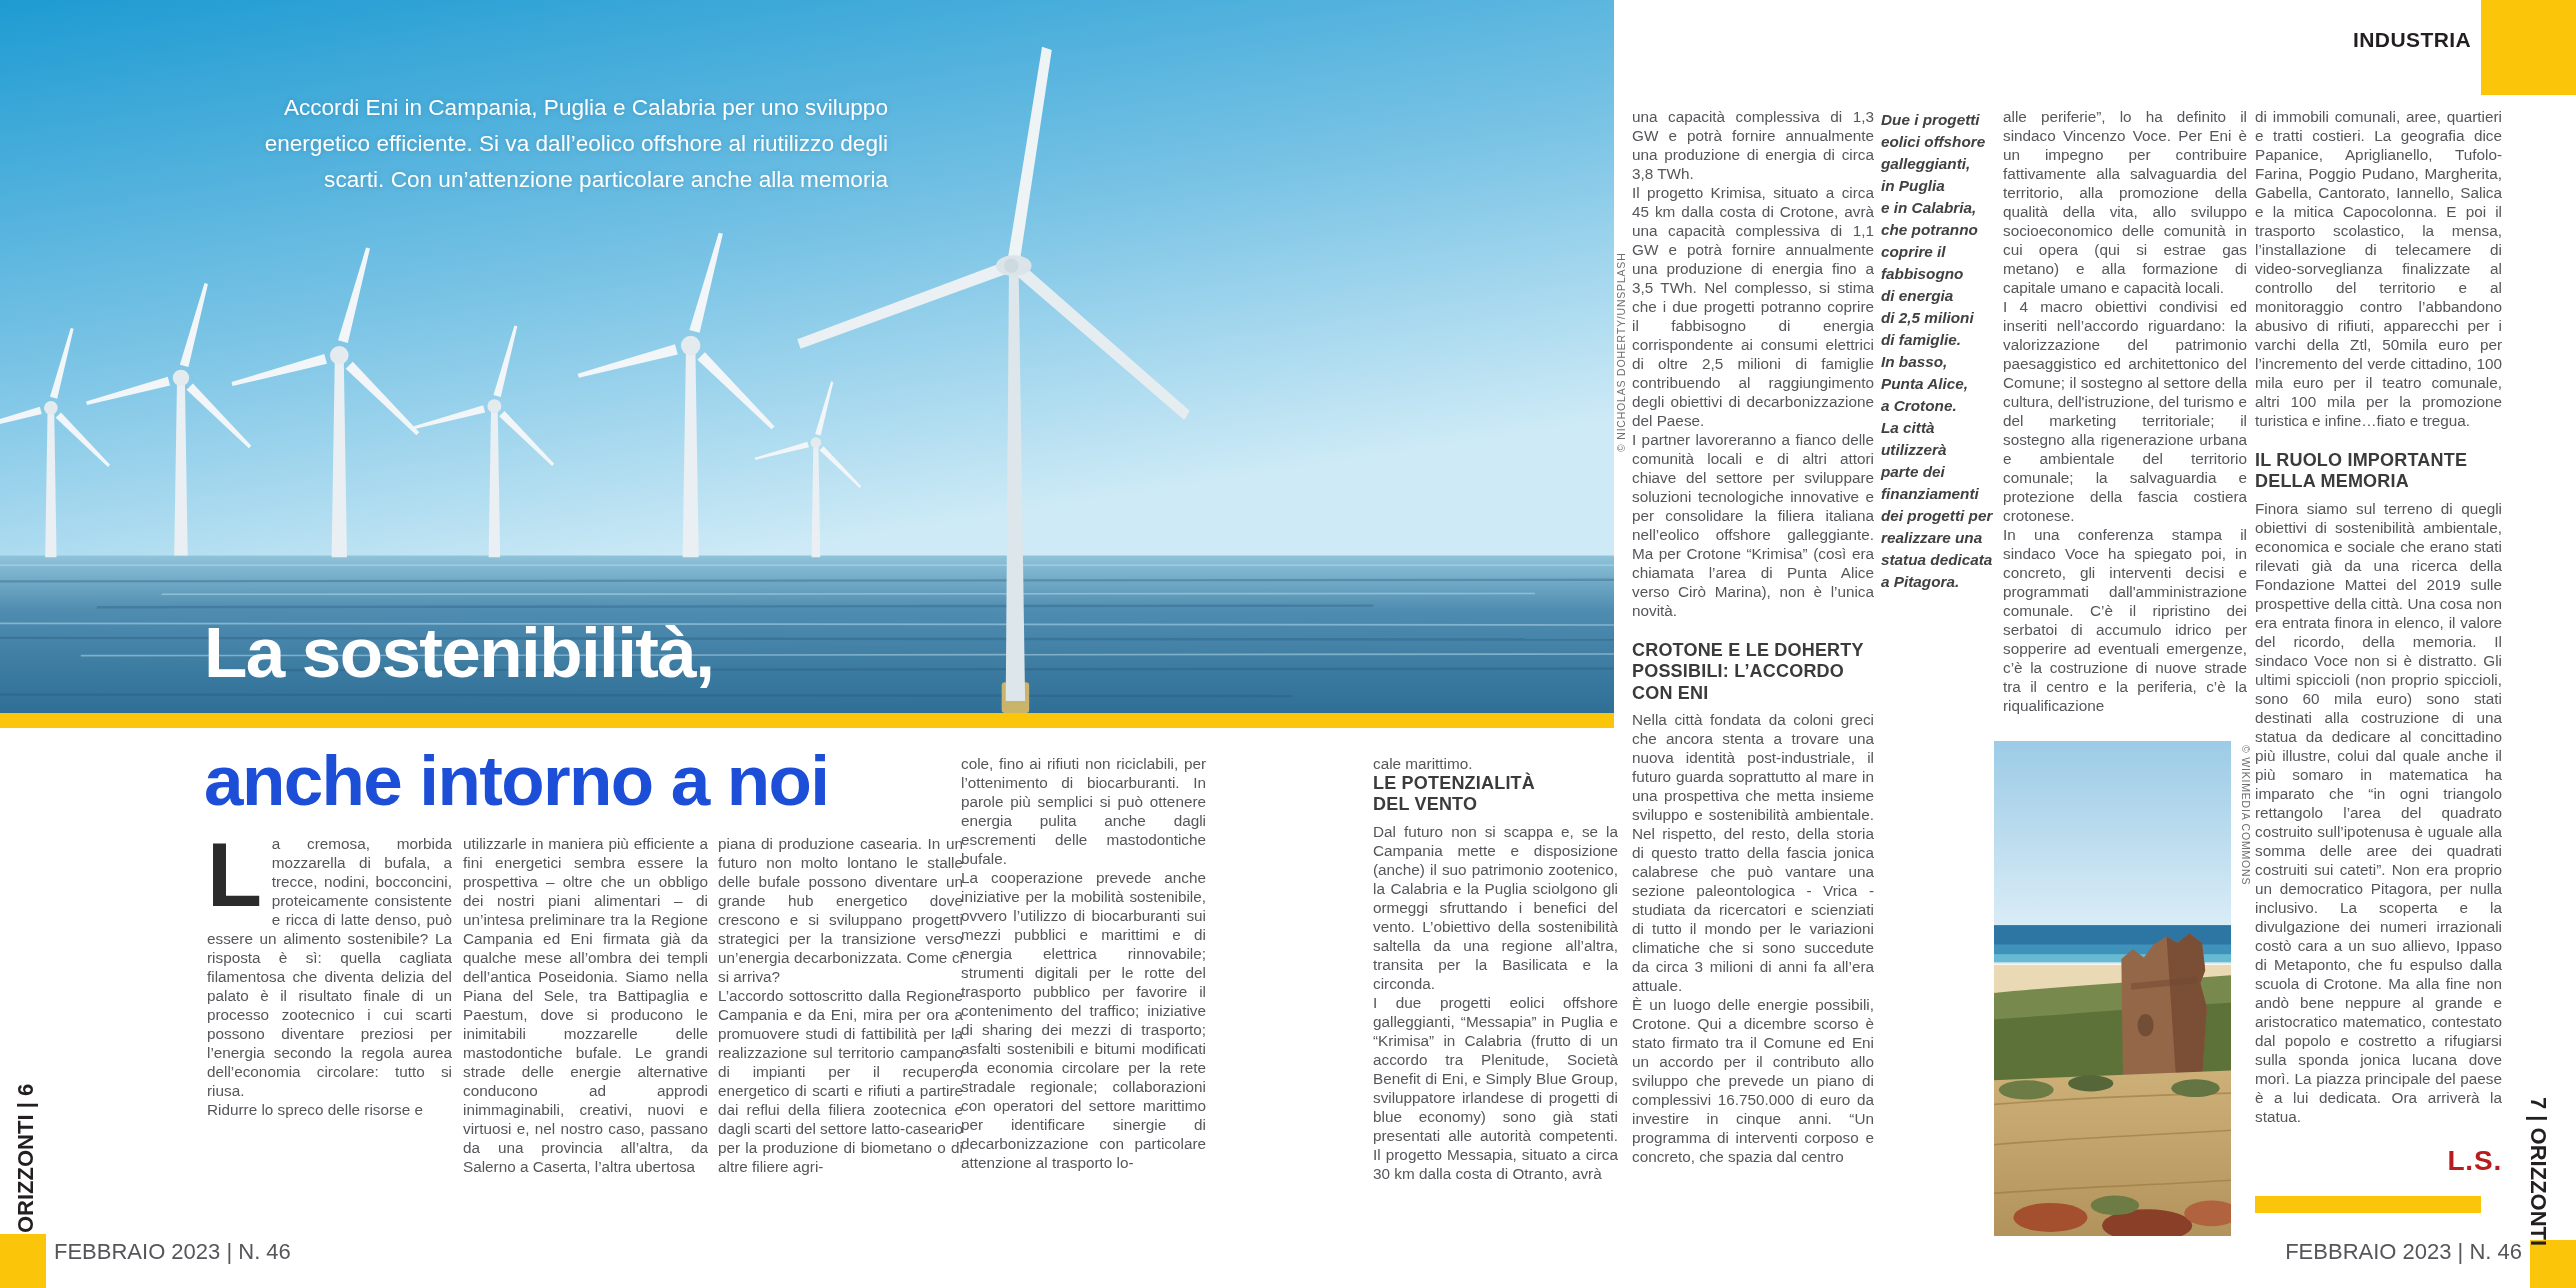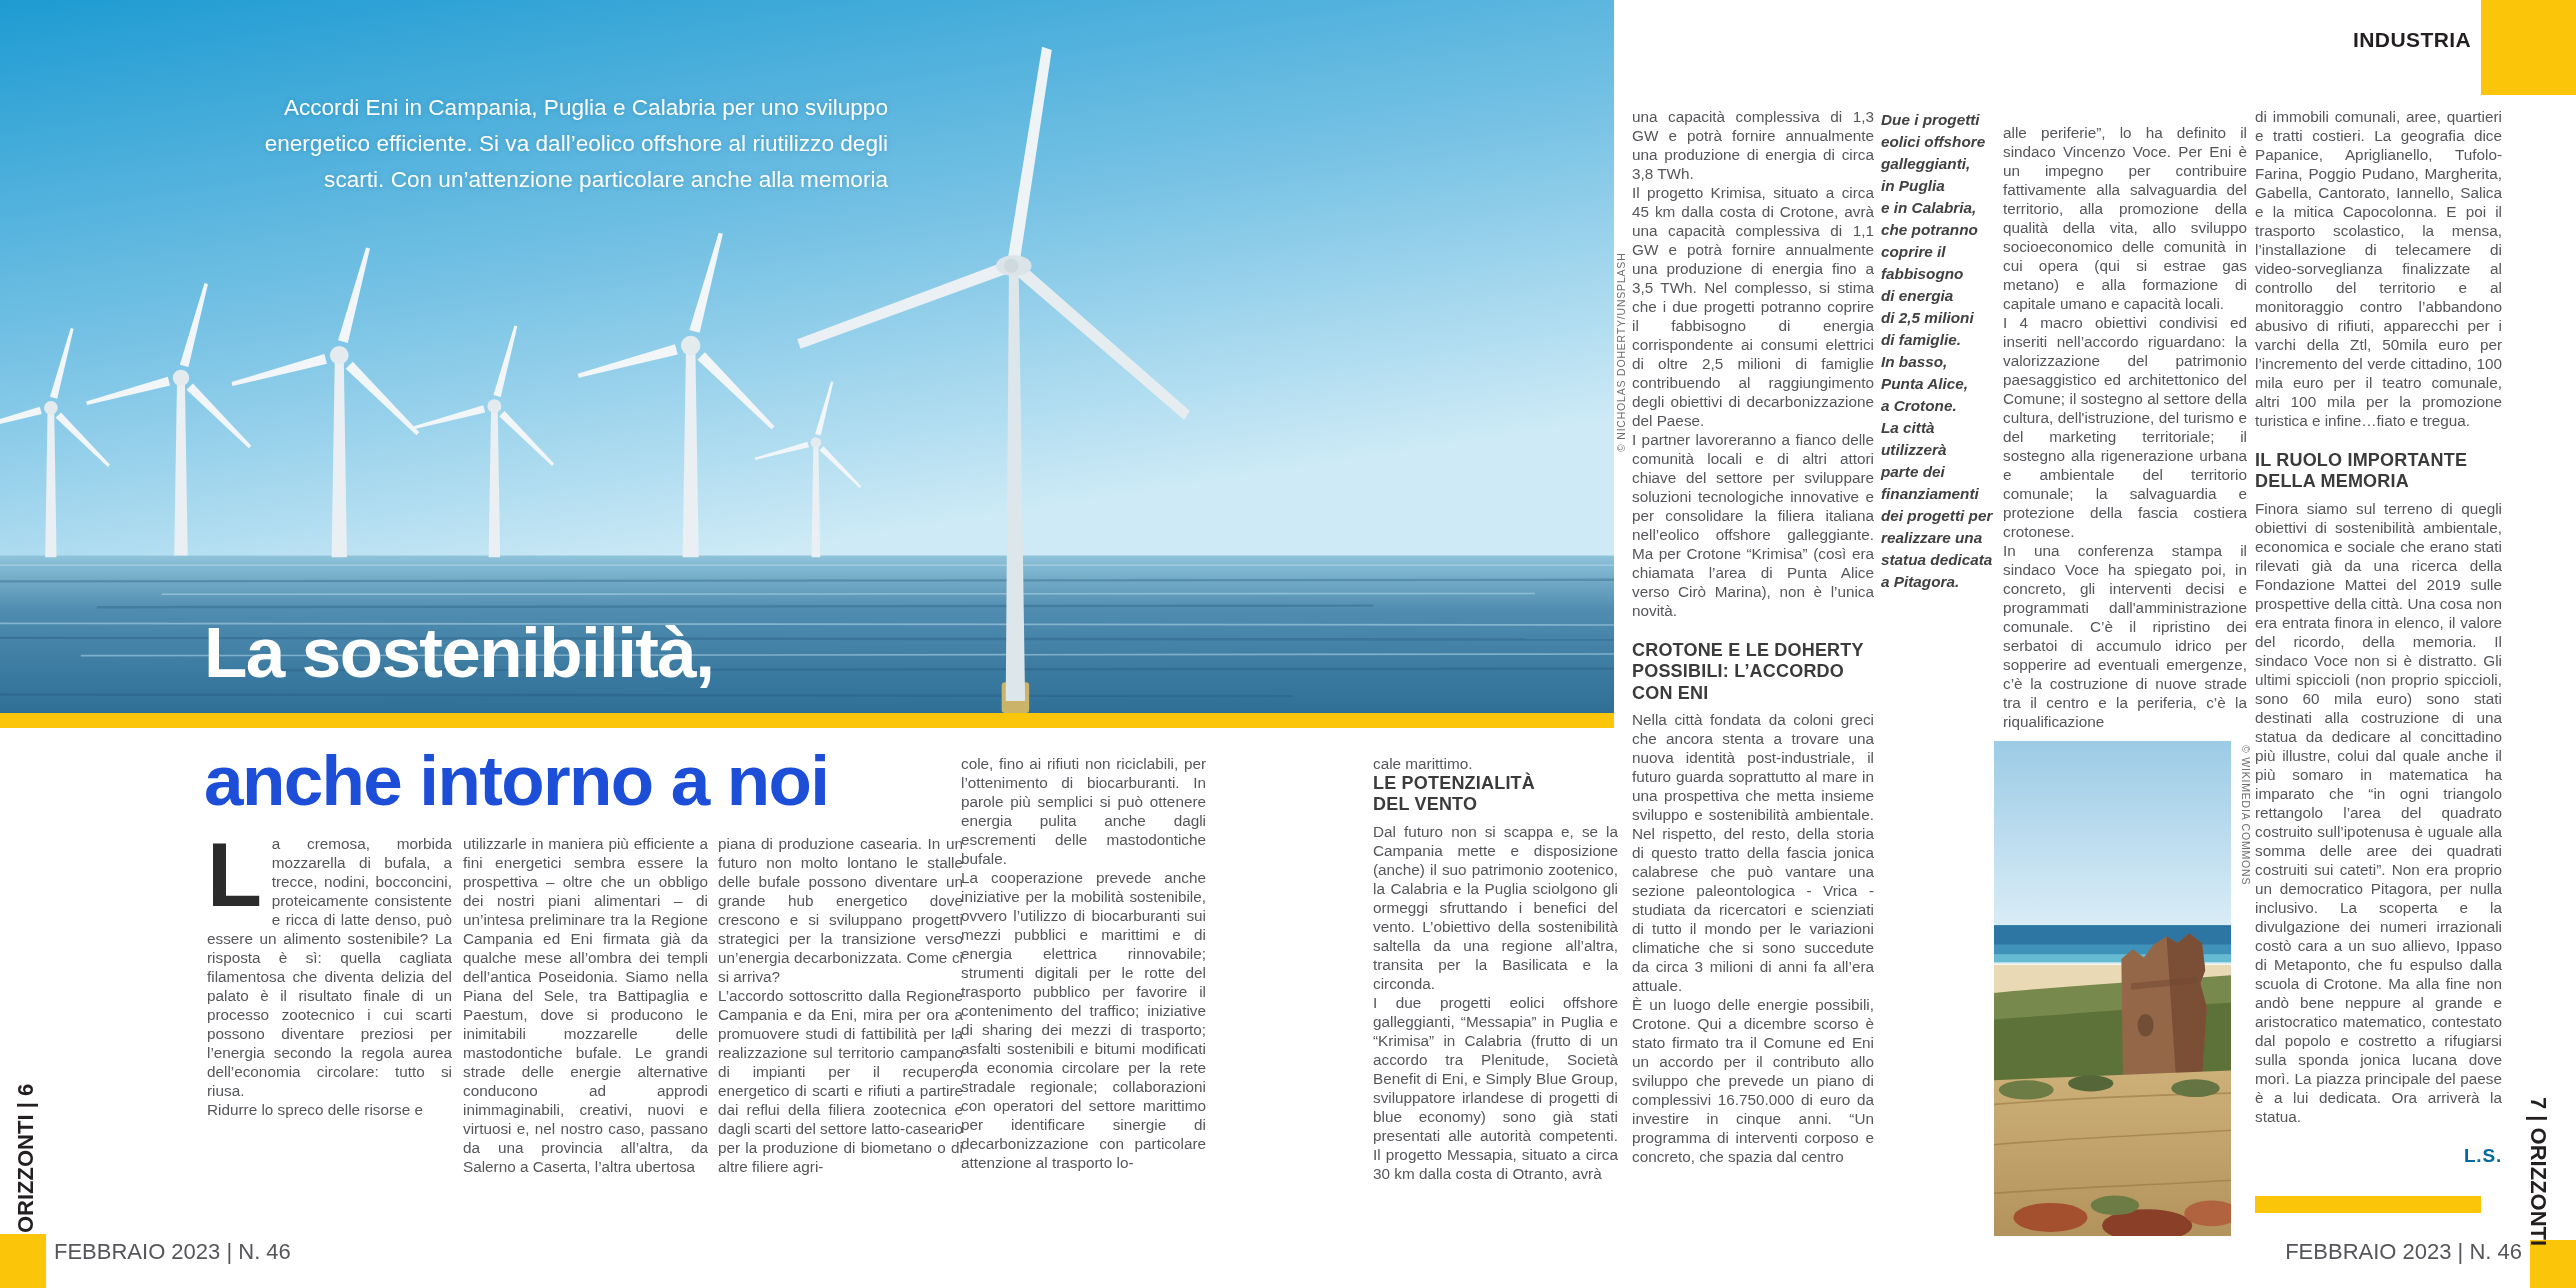--- a/index.html
+++ b/index.html
@@ -36,21 +36,21 @@
   .subhead {
     font-weight:bold; color:#3B3B3C; font-size:18px; line-height:21.4px;
     margin:20px 0 5.7px 0; text-align:left; letter-spacing:0.2px;
   }
   .colL1 { left:207px;  top:834px; width:245px; }
   .colL2 { left:463px;  top:834px; width:245px; }
   .colL3 { left:718px;  top:834px; width:245px; }
   .colL4 { left:961px; top:754px;  width:245px; }
   .colL5 { left:1373px; top:754px;  width:245px; }
   .colR1 { left:1632px; top:107px;  width:242px; }
-  .colR3 { left:2003px; top:123px;  width:244px; }
+  .colR3 { left:2003px; top:107px;  width:244px; }
   .colR4 { left:2255px; top:107px;  width:247px; }
 
   .dropcap {
     float:left; font-size:90px; line-height:73px; font-weight:600;
     color:#2b2b2b; padding:4.8px 9.7px 0 0;
   }
 
   .caption {
     left:1881px; top:109px; width:115px; font-size:15.3px; line-height:22px;
     font-style:italic; font-weight:600; color:#414042; text-align:left;
@@ -82,21 +82,21 @@
   .folio-right { left:2280px; top:1239px; width:242px; text-align:right; }
 
   .spine {
     font-size:22px; font-weight:bold; color:#231f20; white-space:nowrap;
   }
   .spine-left  { left:13px;   top:1233px; transform:rotate(-90deg); transform-origin:0 0; }
   .spine-right { left:2551px; top:1097px; transform:rotate(90deg);  transform-origin:0 0; }
 
   .byline {
     left:2255px; top:1145px; width:247px; text-align:right;
-    font-size:19px; font-weight:bold; color:#0369a1; letter-spacing:0.8px;
+    font-size:28px; font-weight:bold; color:#b91c1c; letter-spacing:0.8px;
   }
 </style>
 </head>
 <body>
 
 <div class="spread">
 
   <div class="abs hero">
     <svg width="1614" height="713" viewBox="0 0 1998 883" preserveAspectRatio="none">
       <defs>

